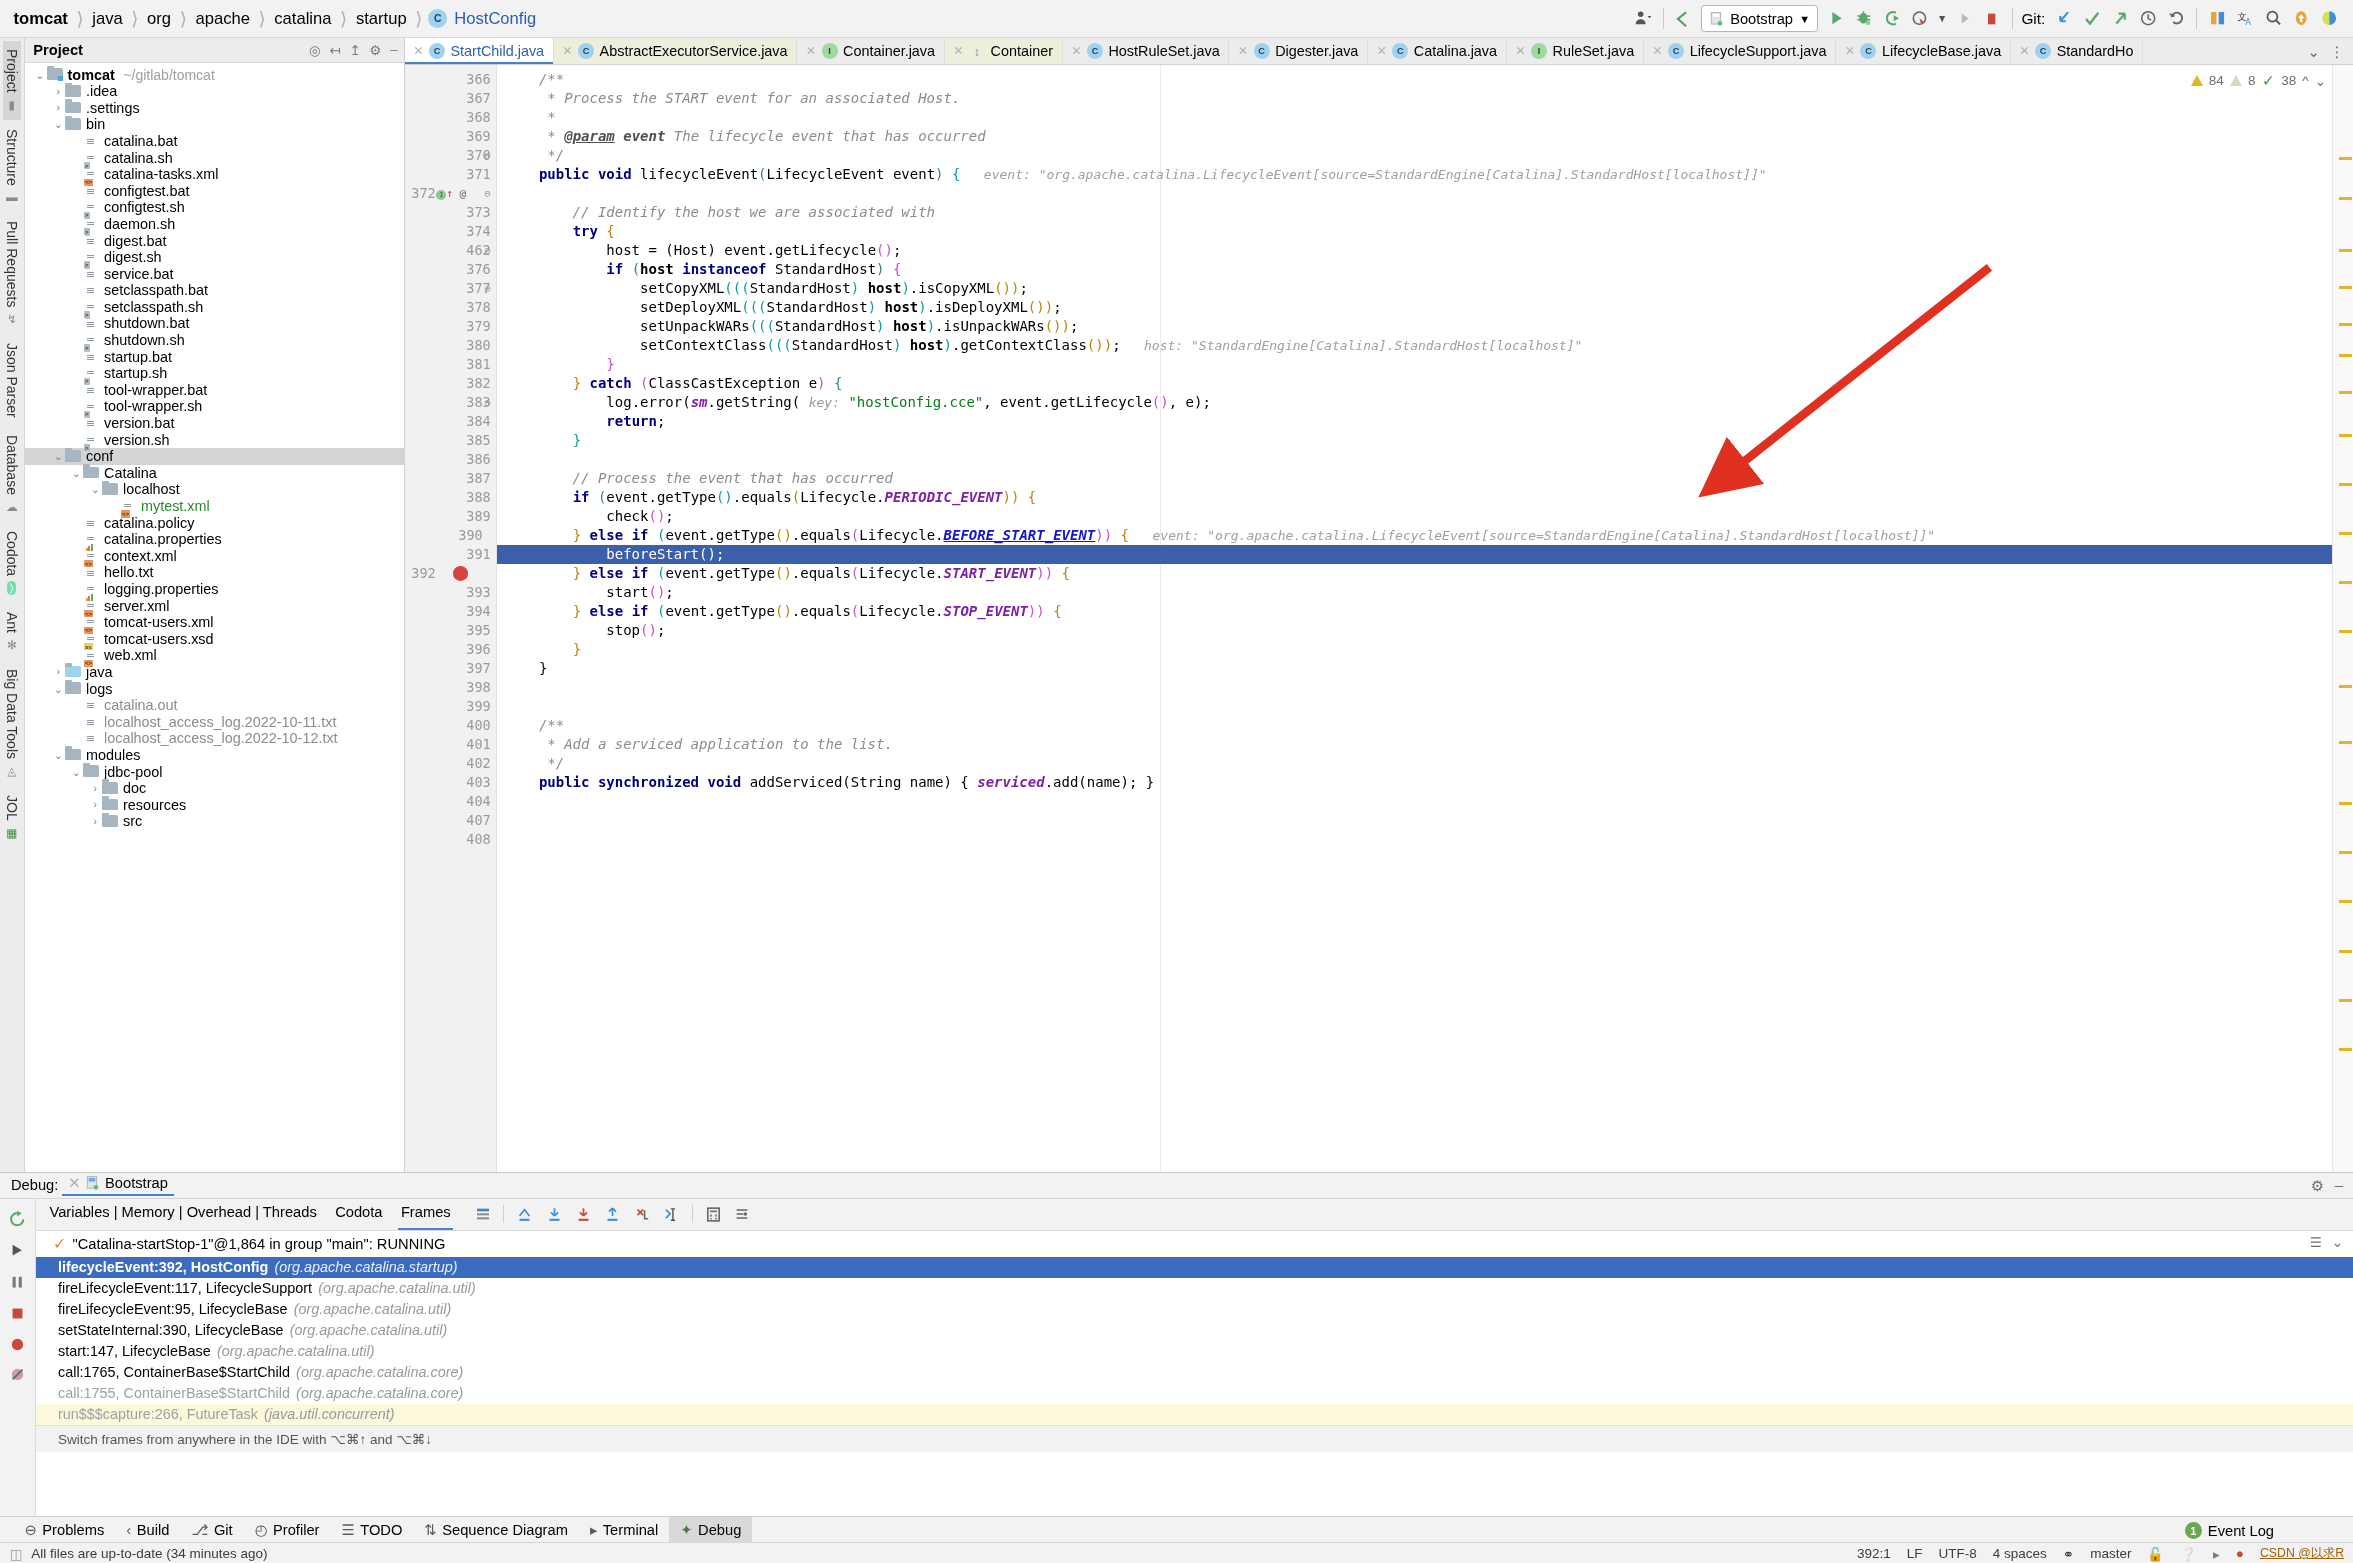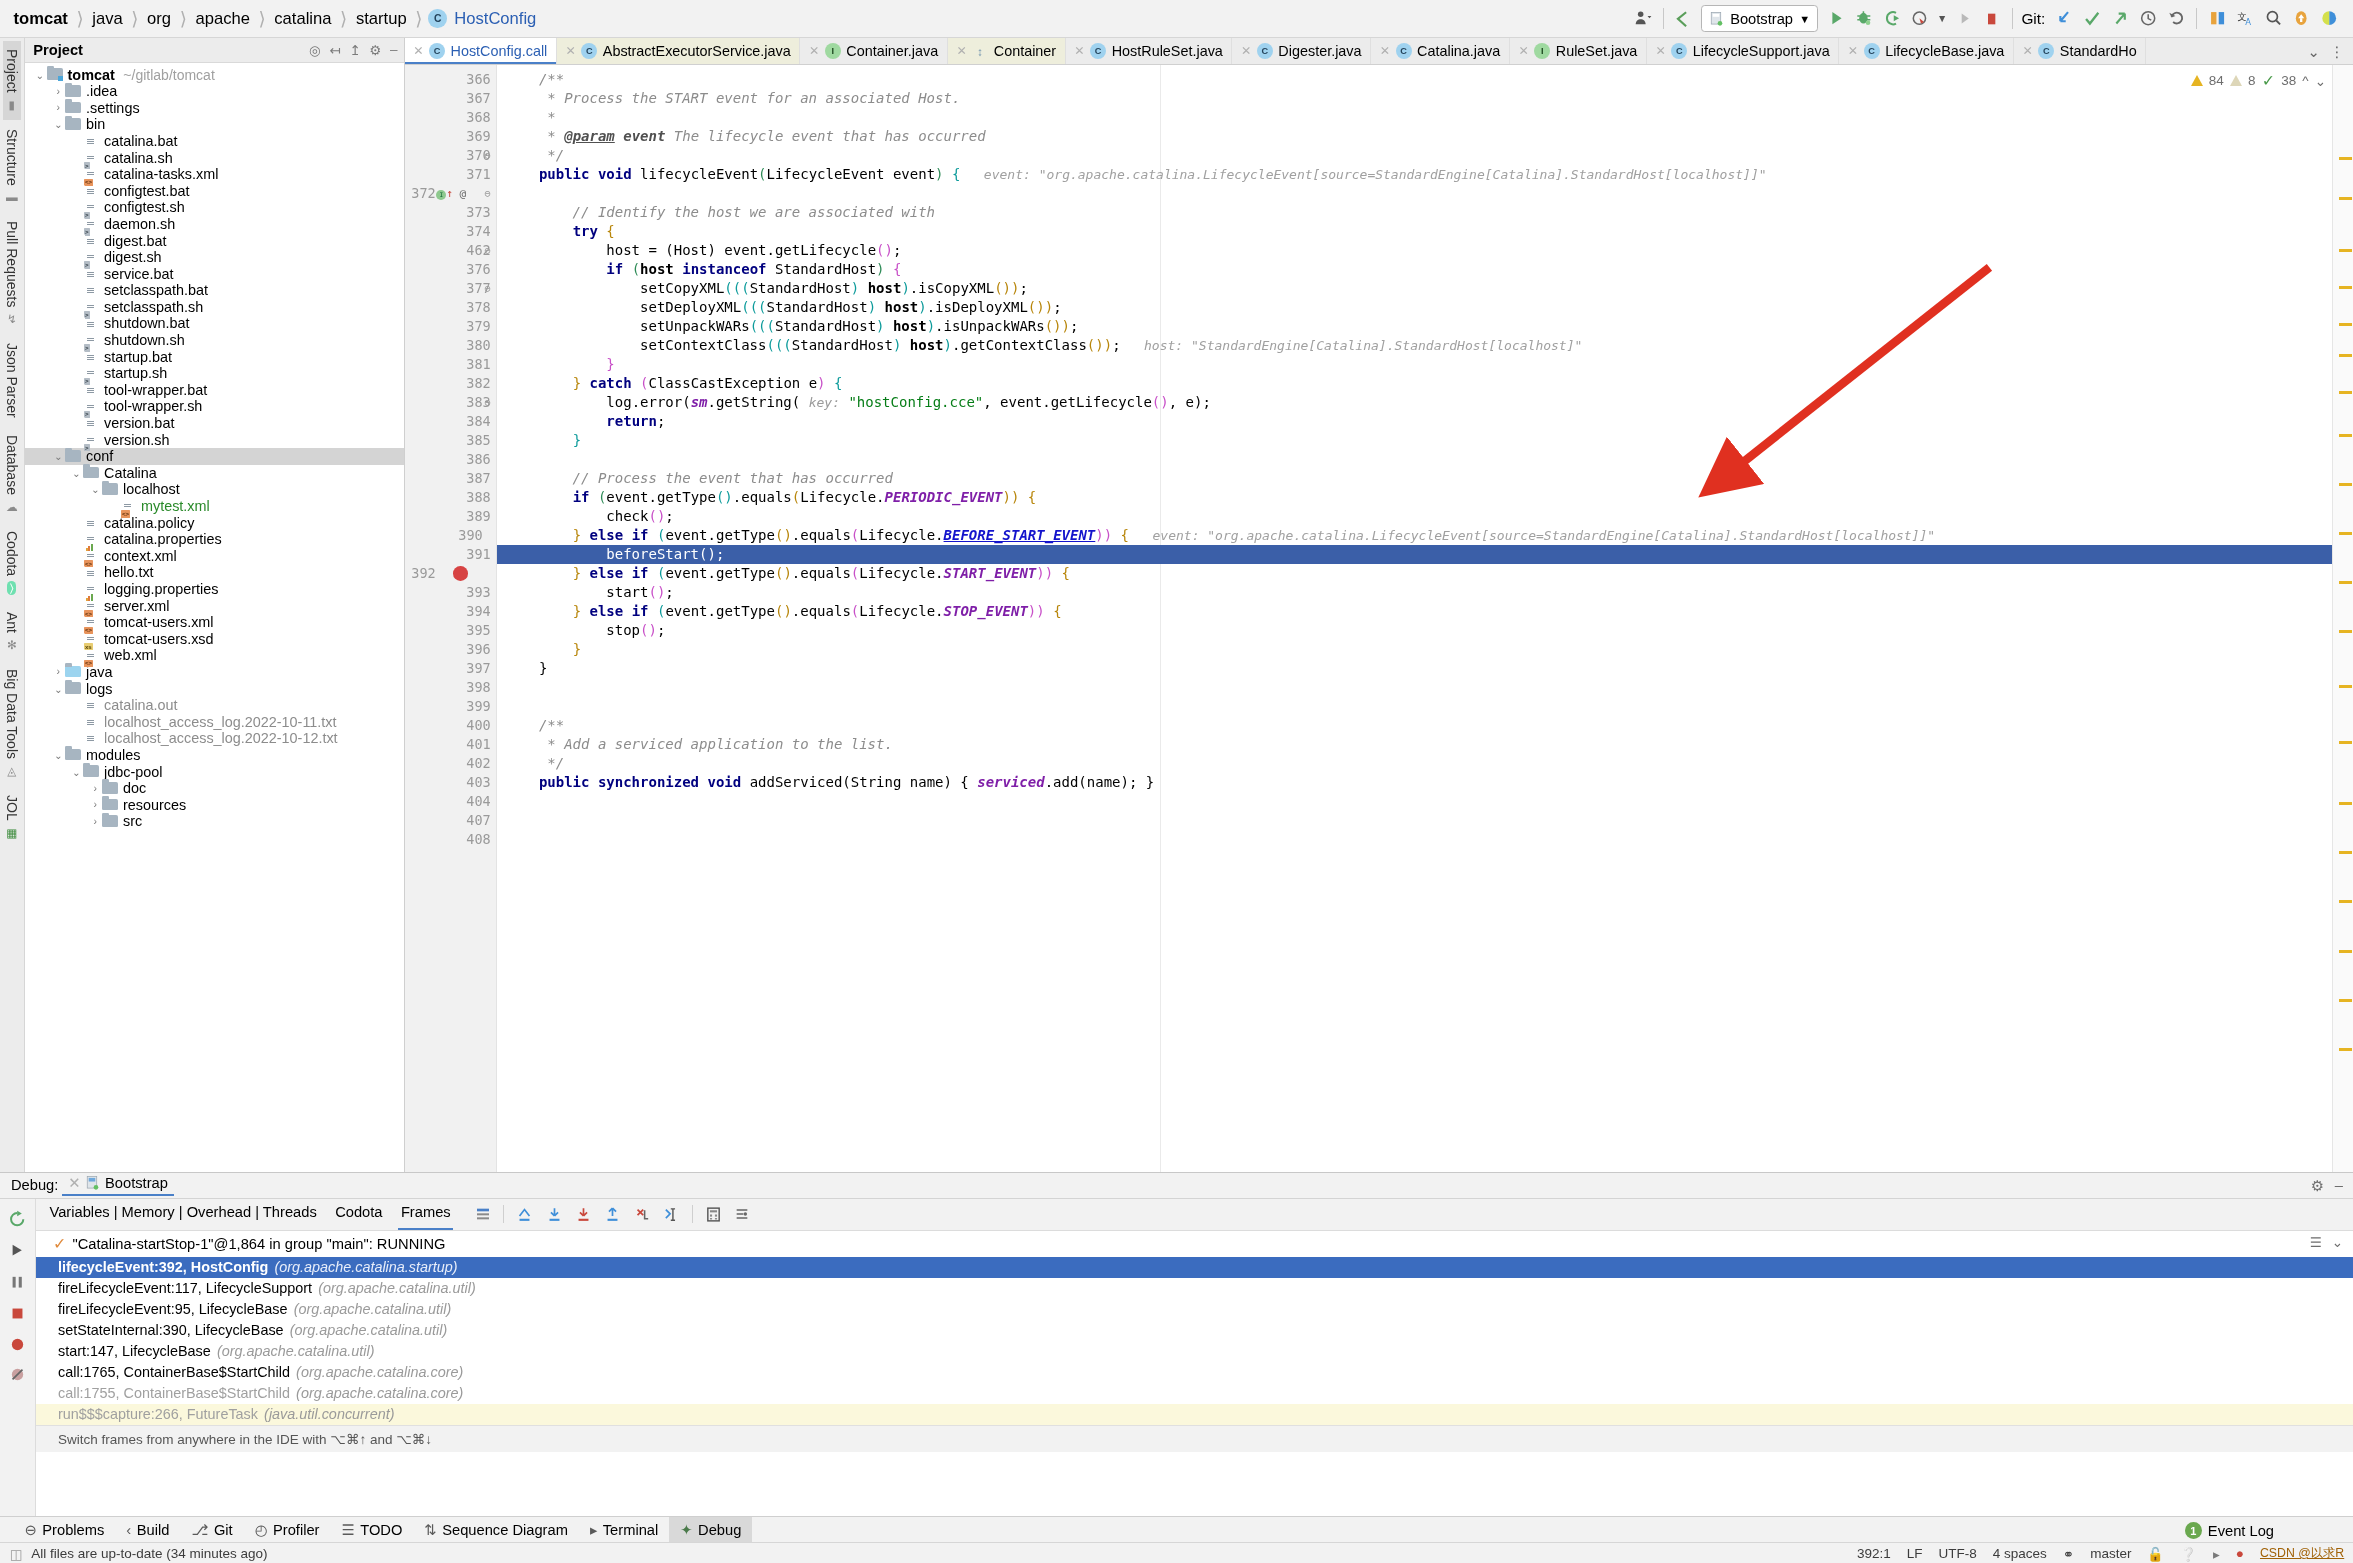--- a/index.html
+++ b/index.html
@@ -731,21 +731,21 @@
             <span class="lbl">src</span>
           </div>
         </div>
     </div>
 
     <div class="editorcol">
       <div class="tabbar" id="tabbar">
         <div class="tab active">
             <span class="x">✕</span>
             <span class="ticon c">C</span>
-            <span class="nm">HostConfig.call</span>
+            <span class="nm">StartChild.java</span>
           </div>
           <div class="tab mod">
             <span class="x">✕</span>
             <span class="ticon c">C</span>
             <span class="nm">AbstractExecutorService.java</span>
           </div>
           <div class="tab">
             <span class="x">✕</span>
             <span class="ticon i">I</span>
             <span class="nm">Container.java</span>

